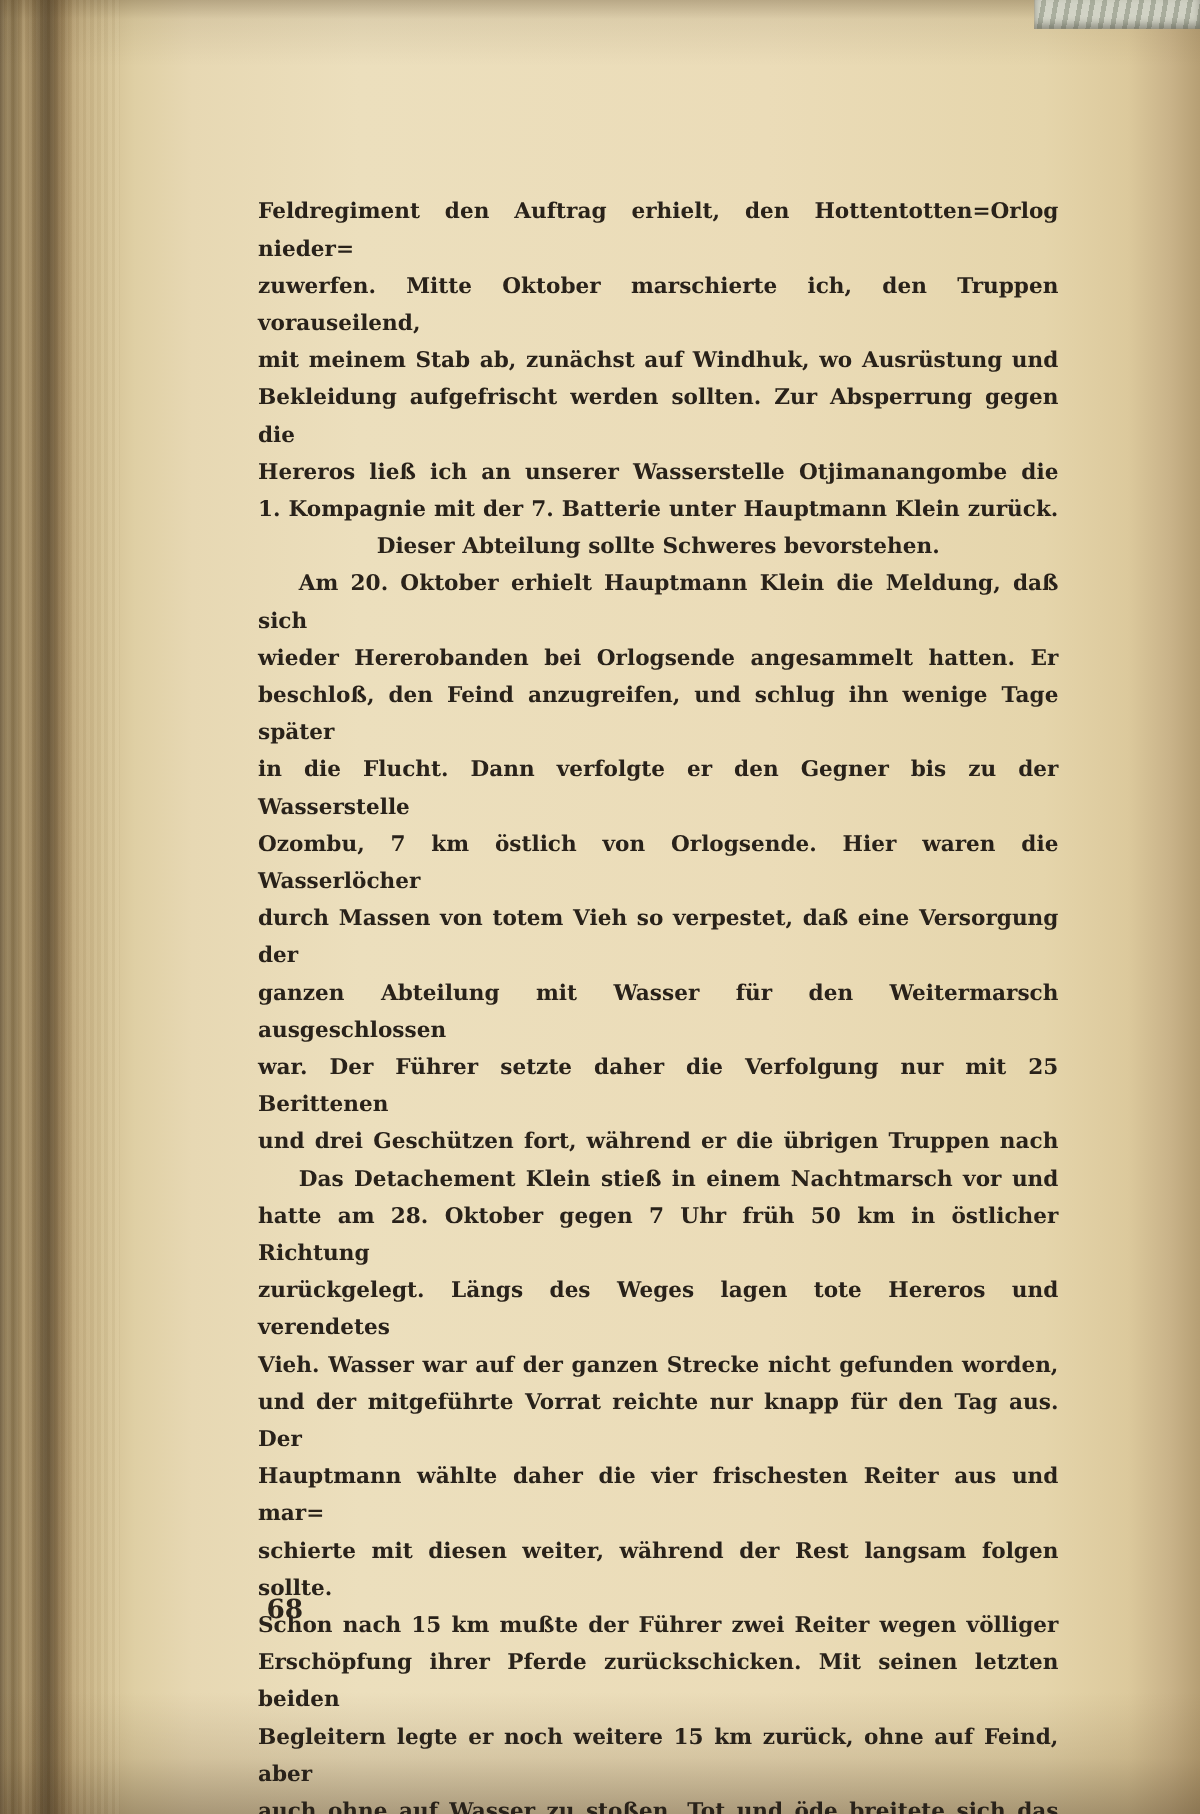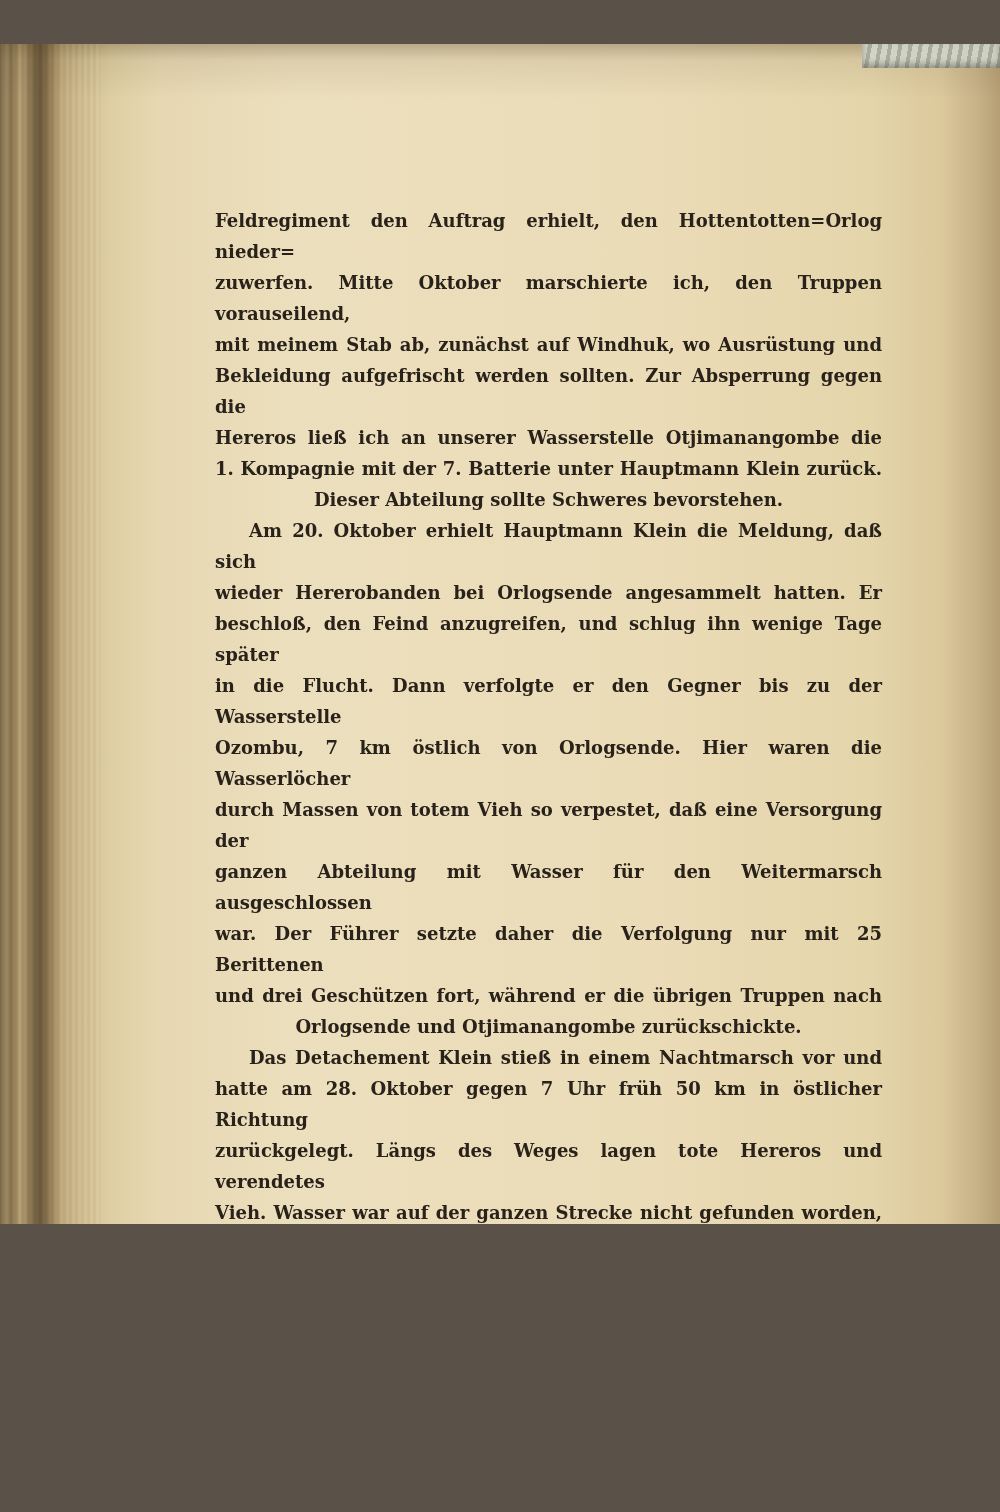--- a/index.html
+++ b/index.html
@@ -3,32 +3,31 @@
 <meta charset="utf-8">
 <style>
   html, body {
     margin: 0;
     padding: 0;
     background: #5a5148;
   }
   .scan {
     position: relative;
     width: 1000px;
-    height: 1180px;
+    height: 1512px;
     overflow: hidden;
     background:
       linear-gradient(180deg,
         rgba(90,70,40,0.35) 0px, rgba(90,70,40,0.10) 16px, rgba(0,0,0,0) 55px,
         rgba(0,0,0,0) 1410px, rgba(100,75,40,0.16) 1465px, rgba(80,60,35,0.42) 1512px),
       linear-gradient(90deg,
         #6f5d40 0px, #9a8660 5px, #85714c 12px, #b49d72 20px, #97815a 28px,
         #7d6a49 38px, #a98f63 50px, #c3ad80 64px, #d2bf92 84px, #dfcfa4 112px,
         #e7d8b3 160px, #ecdfbd 300px, #ebdcb8 640px, #e5d5ab 870px,
         #dcc99c 940px, #c9b389 975px, #b69f74 1000px);
-    margin-top: 44px;
   }
   .gutter-shadow {
     position: absolute;
     left: 26px;
     top: 0;
     width: 34px;
     height: 100%;
     background: linear-gradient(90deg, rgba(60,45,25,0) 0%, rgba(60,45,25,0.35) 45%, rgba(60,45,25,0) 100%);
   }
   .edge-lines {
@@ -111,21 +110,20 @@
     <div class="para">
       <div class="para-body indent">Am 20. Oktober erhielt Hauptmann Klein die Meldung, daß sich
 wieder Hererobanden bei Orlogsende angesammelt hatten. Er
 beschloß, den Feind anzugreifen, und schlug ihn wenige Tage später
 in die Flucht. Dann verfolgte er den Gegner bis zu der Wasserstelle
 Ozombu, 7 km östlich von Orlogsende. Hier waren die Wasserlöcher
 durch Massen von totem Vieh so verpestet, daß eine Versorgung der
 ganzen Abteilung mit Wasser für den Weitermarsch ausgeschlossen
 war. Der Führer setzte daher die Verfolgung nur mit 25 Berittenen
 und drei Geschützen fort, während er die übrigen Truppen nach</div>
-      <div class="para-last">Orlogsende und Otjimanangombe zurückschickte.</div>
     </div>
 
     <div class="para">
       <div class="para-body indent">Das Detachement Klein stieß in einem Nachtmarsch vor und
 hatte am 28. Oktober gegen 7 Uhr früh 50 km in östlicher Richtung
 zurückgelegt. Längs des Weges lagen tote Hereros und verendetes
 Vieh. Wasser war auf der ganzen Strecke nicht gefunden worden,
 und der mitgeführte Vorrat reichte nur knapp für den Tag aus. Der
 Hauptmann wählte daher die vier frischesten Reiter aus und mar=
 schierte mit diesen weiter, während der Rest langsam folgen sollte.

